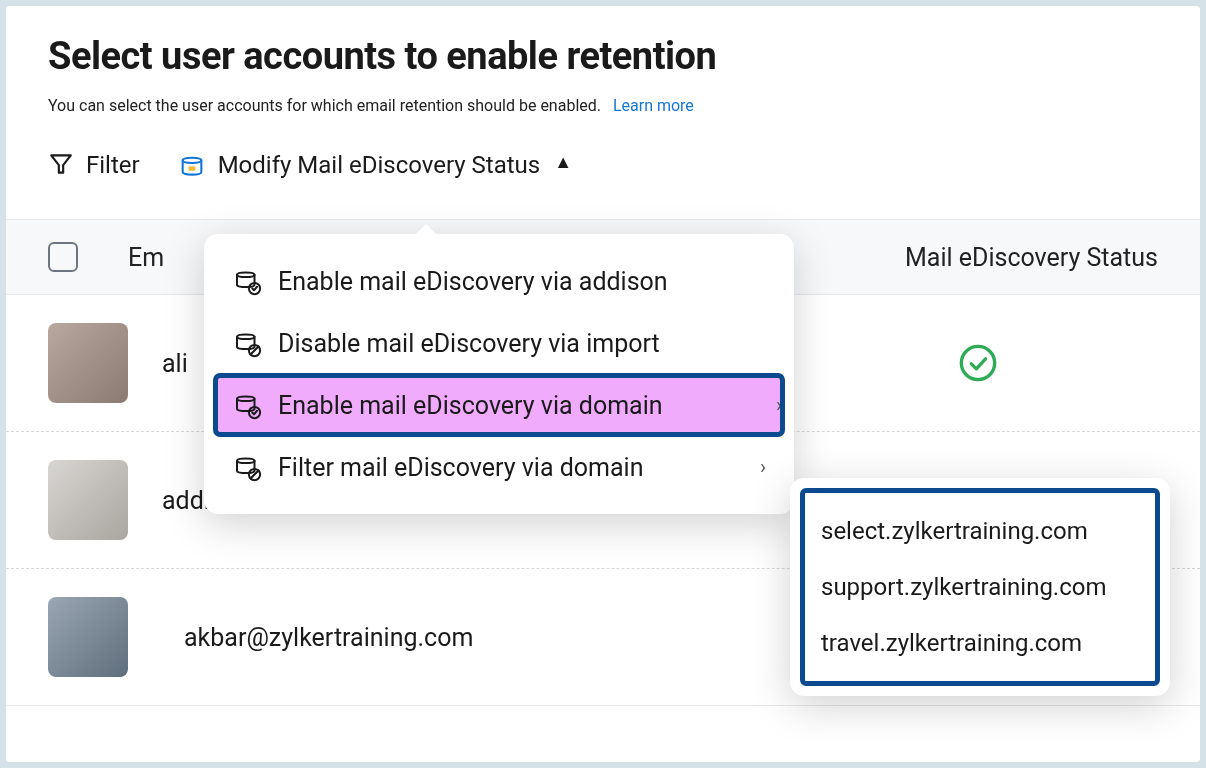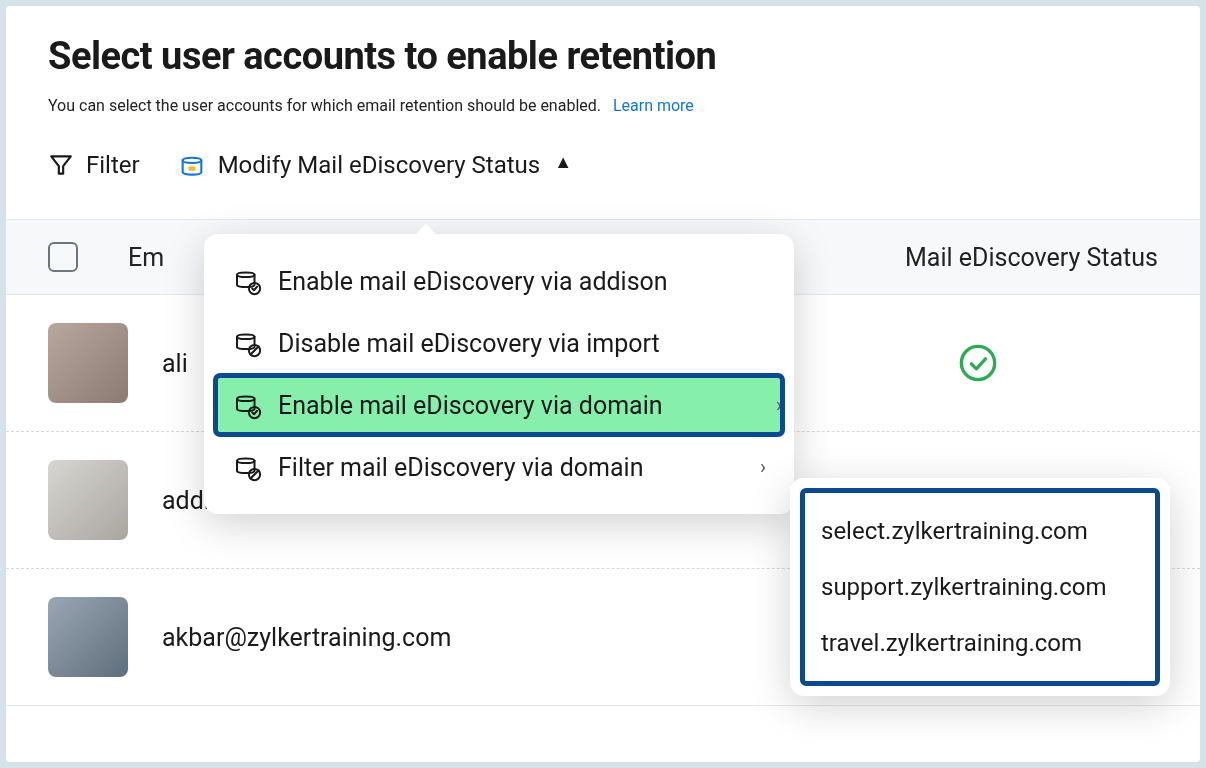--- a/index.html
+++ b/index.html
@@ -44,21 +44,21 @@
   }
   .toolbar {
     display: flex;
     align-items: center;
     gap: 38px;
     margin-bottom: 40px;
     position: relative;
   }
   .filter-btn {
     display: flex;
-    align-items: center;
+    align-items: flex-start;
     gap: 12px;
     font-size: 24px;
     cursor: pointer;
   }
   .modify-btn {
     display: flex;
     align-items: flex-start;
     gap: 12px;
     font-size: 24px;
     cursor: pointer;
@@ -103,21 +103,21 @@
   }
   .dropdown .item .chev {
     margin-left: auto;
     color: #555;
     font-size: 20px;
   }
   .dropdown .item.selected-frame {
     outline: 5px solid #0b4a8f;
     outline-offset: -4px;
     border-radius: 6px;
-    background: #86efac;
+    background: #f0abfc;
     margin: 0 10px;
     padding-left: 18px;
     padding-right: 2px;
   }
   
   .submenu {
     position: absolute;
     top: 472px;
     left: 784px;
     width: 380px;
@@ -239,21 +239,21 @@
         </span>
       </div>
     </div>
 
     <div class="data-row">
       <div class="avatar a2"></div>
       <div class="email-cell">addison.brown@zylkertraining.com</div>
       <div class="status-cell"></div>
     </div>
 
-    <div class="data-row" style="border-bottom:1px solid #e6e9ec;">
+    <div class="data-row" style="border-bottom:1px solid #e6e9ec;gap:22px;">
       <div class="avatar a3"></div>
       <div class="email-cell">akbar@zylkertraining.com</div>
       <div class="status-cell"></div>
     </div>
 
     <div class="dropdown">
       <div class="item">
         <span class="ediscovery-icon">
           <svg width="30" height="30" viewBox="0 0 24 24" fill="none" stroke="#1a1a1a" stroke-width="1.6" stroke-linecap="round" stroke-linejoin="round">
               <path d="M4 7 C4 4.5, 18 4.5, 18 7 L18 15 C18 17.5, 4 17.5, 4 15 Z"></path>

